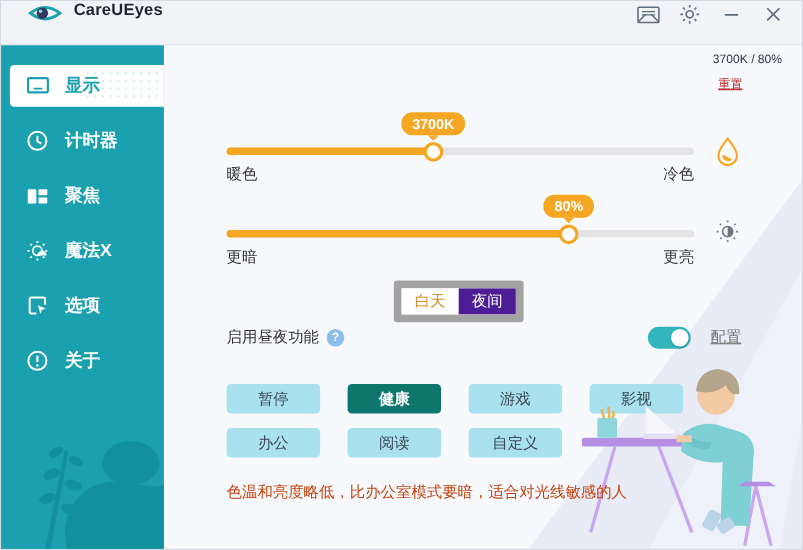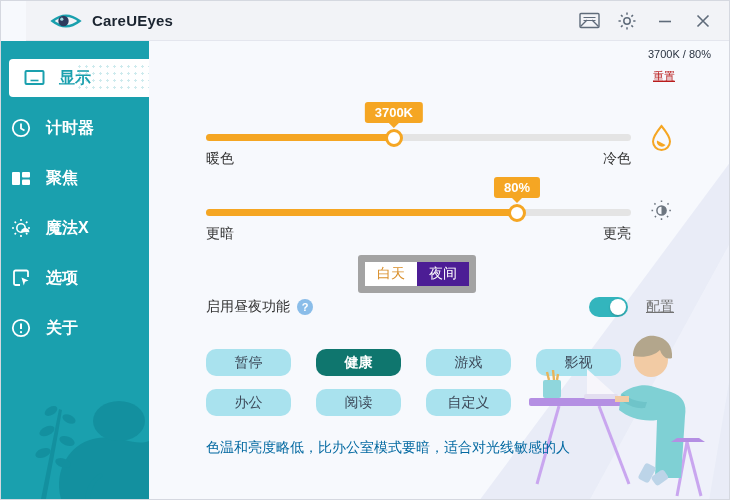--- a/index.html
+++ b/index.html
@@ -1,47 +1,47 @@
 <!DOCTYPE html>
 <html><head>
 <meta charset="utf-8">
 <style>
   * { margin:0; padding:0; box-sizing:border-box; }
   html,body { width:730px; height:500px; }
   body { font-family:"Liberation Sans","DejaVu Sans",sans-serif; background:#fff; }
   .window { position:relative; width:730px; height:500px; background:#f7f9fd; overflow:hidden; border:1px solid #d5d8e0; }
 
   
-  .titlebar { position:relative; height:40px; background:#f2f3f7; border-bottom:1px solid #e4e6ee; display:flex; align-items:center; z-index:5;margin-left:25px; }
+  .titlebar { position:relative; height:40px; background:#f2f3f7; border-bottom:1px solid #e4e6ee; display:flex; align-items:flex-start; z-index:5; }
   .logo { margin-left:24px; display:flex; align-items:center; }
   .app-title { margin-left:10px; font-size:15px; font-weight:bold; color:#1b2430; letter-spacing:.2px; }
   .tb-icons { margin-left:auto; margin-right:14px; display:flex; align-items:center; gap:14px; }
   .tb-btn { width:24px; height:24px; display:flex; align-items:center; justify-content:center; color:#5f6b7a; cursor:pointer; }
 
   
   .sidebar { position:absolute; left:0; top:40px; bottom:0; width:148px; background:#1aa0ae; overflow:hidden; z-index:4; }
   .side-items { position:relative; padding-top:18px; z-index:2; }
-  .side-item { position:relative; display:flex; align-items:center; height:38px; margin-bottom:12px; padding-left:9px; color:#fff; font-size:16px; font-weight:bold; cursor:pointer; }
+  .side-item { position:relative; display:flex; align-items:center; height:38px; margin-bottom:12px; padding-left:22px; color:#fff; font-size:16px; font-weight:bold; cursor:pointer; }
   .side-item .s-icon { width:22px; height:22px; margin-right:14px; display:flex; align-items:center; justify-content:center; flex:0 0 22px; }
   .side-item.selected { background:#fff; color:#1aa0ae; margin-left:8px; padding-left:14px; border-radius:4px 0 0 4px; }
   .side-item.selected::after { content:""; position:absolute; right:0; top:4px; bottom:4px; width:52%;
      background-image:radial-gradient(circle, rgba(26,160,174,.22) 1.2px, transparent 1.3px); background-size:7px 7px; pointer-events:none; }
   .side-deco { position:absolute; left:0; bottom:0; z-index:1; pointer-events:none; }
 
   
   .main { position:absolute; left:148px; top:40px; right:0; bottom:0; background:#f7f9fd; }
   .bg-deco { position:absolute; inset:0; pointer-events:none; }
 
   .readout { position:absolute; top:7px; right:18px; font-size:11px; color:#2b3442; }
   .reset-link { position:absolute; top:28px; right:54px; font-size:11px; color:#b91c1c; text-decoration:underline; cursor:pointer; }
 
   .slider { position:absolute; left:57px; width:425px; height:7px; background:#e4e4e4; border-radius:4px; cursor:pointer; }
   .slider .fill { height:100%; background:#f5a623; border-radius:4px; }
   .slider .handle { position:absolute; top:50%; width:18px; height:18px; background:#fff; border:3px solid #f5a623; border-radius:50%; transform:translate(-50%,-50%); cursor:grab; }
-  .tooltip { position:absolute; transform:translateX(-50%); background:#f5a623; color:#fff; font-size:13px; font-weight:bold; padding:3px 10px; border-radius:3px; white-space:nowrap; }
+  .tooltip { position:absolute; transform:translateX(-50%); background:#f5a623; color:#fff; font-size:13px; font-weight:bold; padding:3px 10px; border-radius:10px; white-space:nowrap; }
   .tooltip::after { content:""; position:absolute; top:100%; left:50%; transform:translateX(-50%); border:5px solid transparent; border-top-color:#f5a623; }
   #temp-slider { top:93px; } #temp-tooltip { top:61px; }
   #bright-slider { top:168px; } #bright-tooltip { top:136px; }
   .slider-labels { position:absolute; left:57px; width:425px; display:flex; justify-content:space-between; font-size:14px; color:#333; }
   #temp-labels { top:109px; } #bright-labels { top:184px; }
   .side-glyph { position:absolute; right:56px; }
   #droplet-icon { top:83px; } #bright-icon { top:158px; }
 
   .segmented { position:absolute; top:214px; left:209px; display:flex; border:7px solid #a3a3a3; border-radius:3px; overflow:hidden; background:#fff; }
   .seg { padding:3px 12px; font-size:14px; cursor:pointer; color:#d98f2b; background:#fff; }
@@ -50,24 +50,24 @@
   .schedule-row { position:absolute; left:57px; right:55px; top:256px; display:flex; align-items:center; }
   .schedule-label { font-size:14px; color:#333; }
   .help-badge { width:16px; height:16px; margin-left:7px; border-radius:50%; background:#8abde9; color:#fff; font-size:11px; font-weight:bold; display:flex; align-items:center; justify-content:center; cursor:pointer; }
   .toggle { margin-left:auto; width:39px; height:20px; border-radius:10px; background:#c9ced6; position:relative; cursor:pointer; }
   .toggle.on { background:#33b5bd; }
   .toggle .knob { position:absolute; top:2px; left:2px; width:16px; height:16px; border-radius:50%; background:#fff; box-shadow:0 1px 2px rgba(0,0,0,.2); }
   .toggle.on .knob { left:auto; right:2px; }
   .config-link { margin-left:18px; font-size:14px; color:#737373; text-decoration:underline; cursor:pointer; }
 
   .presets { position:absolute; left:57px; top:308px; display:grid; grid-template-columns:repeat(4,85px); gap:13px 25px; }
-  .preset { height:27px; background:#a9e2ee; border:none; border-radius:10px; font-size:14px; color:#3c4858; font-family:inherit; display:flex; align-items:center; justify-content:center; cursor:pointer; }
+  .preset { height:27px; background:#a9e2ee; border:none; border-radius:4px; font-size:14px; color:#3c4858; font-family:inherit; display:flex; align-items:center; justify-content:center; cursor:pointer; }
   .preset.selected { background:#0f766e; color:#fff; font-weight:bold; }
 
-  .description { position:absolute; left:57px; top:398px; font-size:14px; color:#0369a1; z-index:2; }
+  .description { position:absolute; left:57px; top:398px; font-size:14px; color:#c2410c; z-index:2; }
   .illustration { position:absolute; right:0; bottom:0; pointer-events:none; }
 </style>
 </head>
 <body>
 
 <div class="window">
 
   <div class="titlebar">
     <span class="logo">
       <svg width="32" height="22" viewBox="0 0 32 22">

